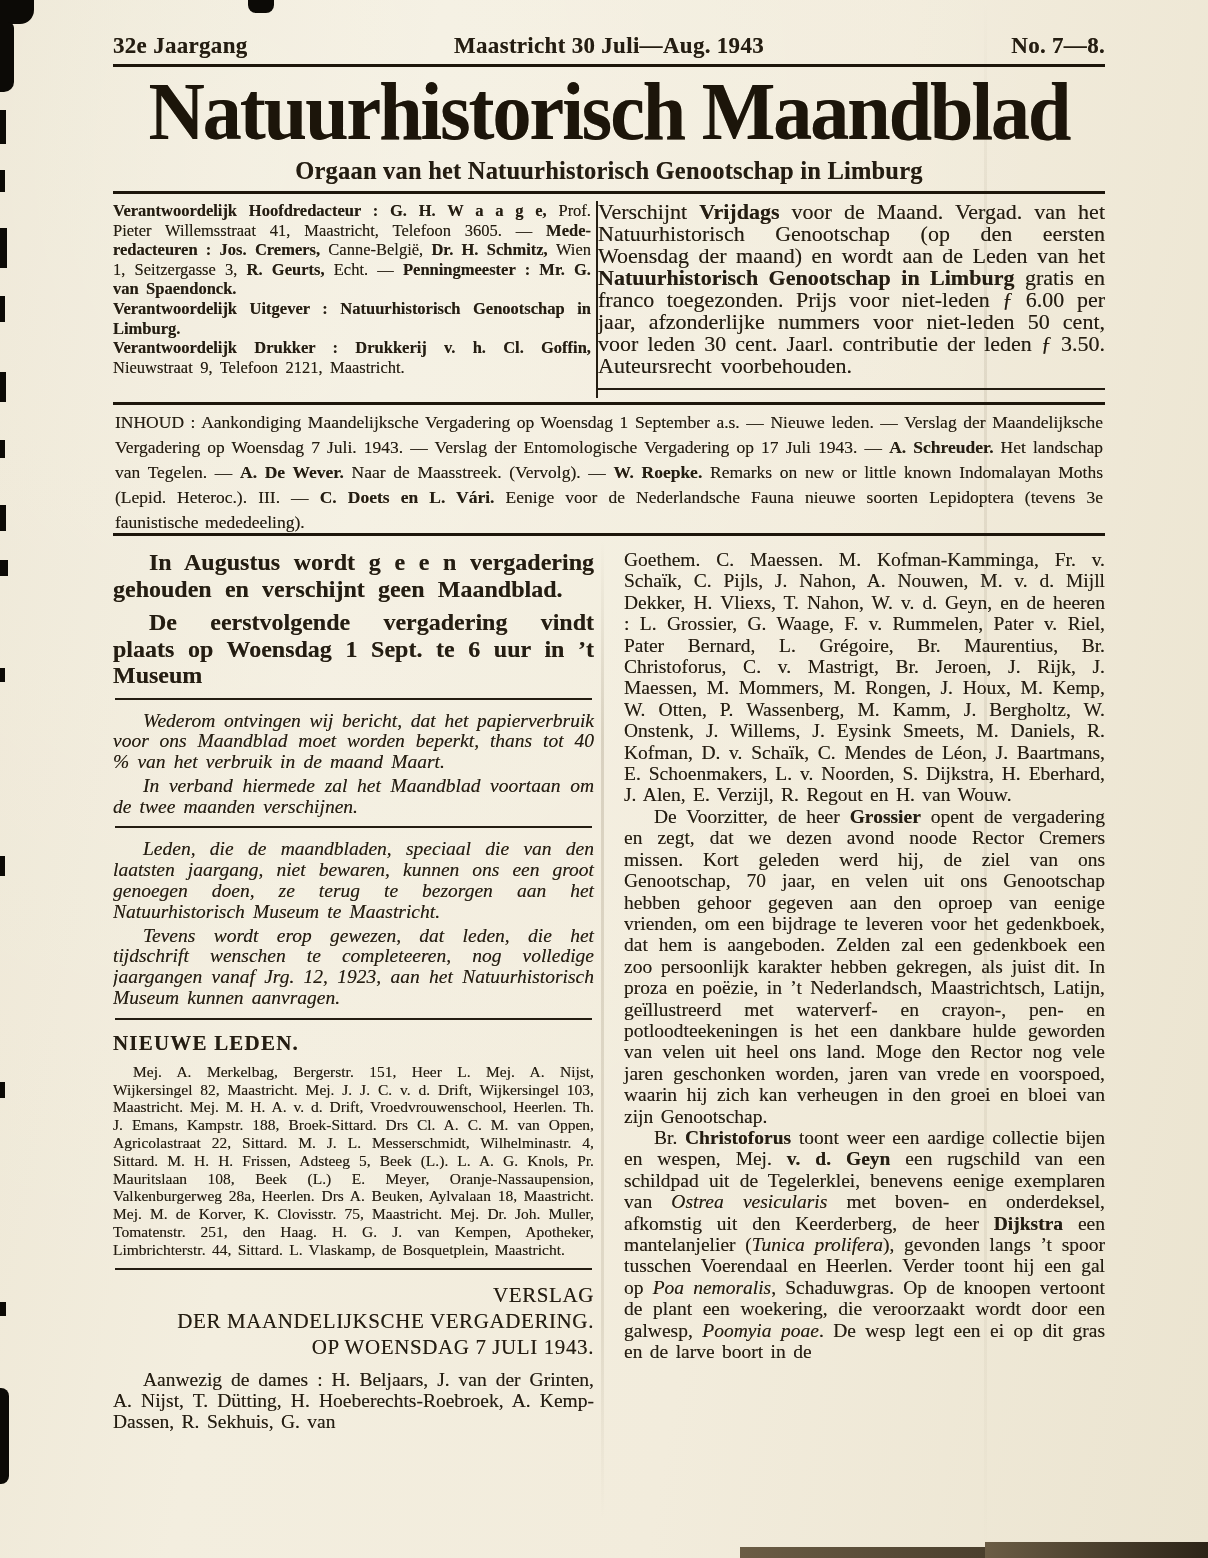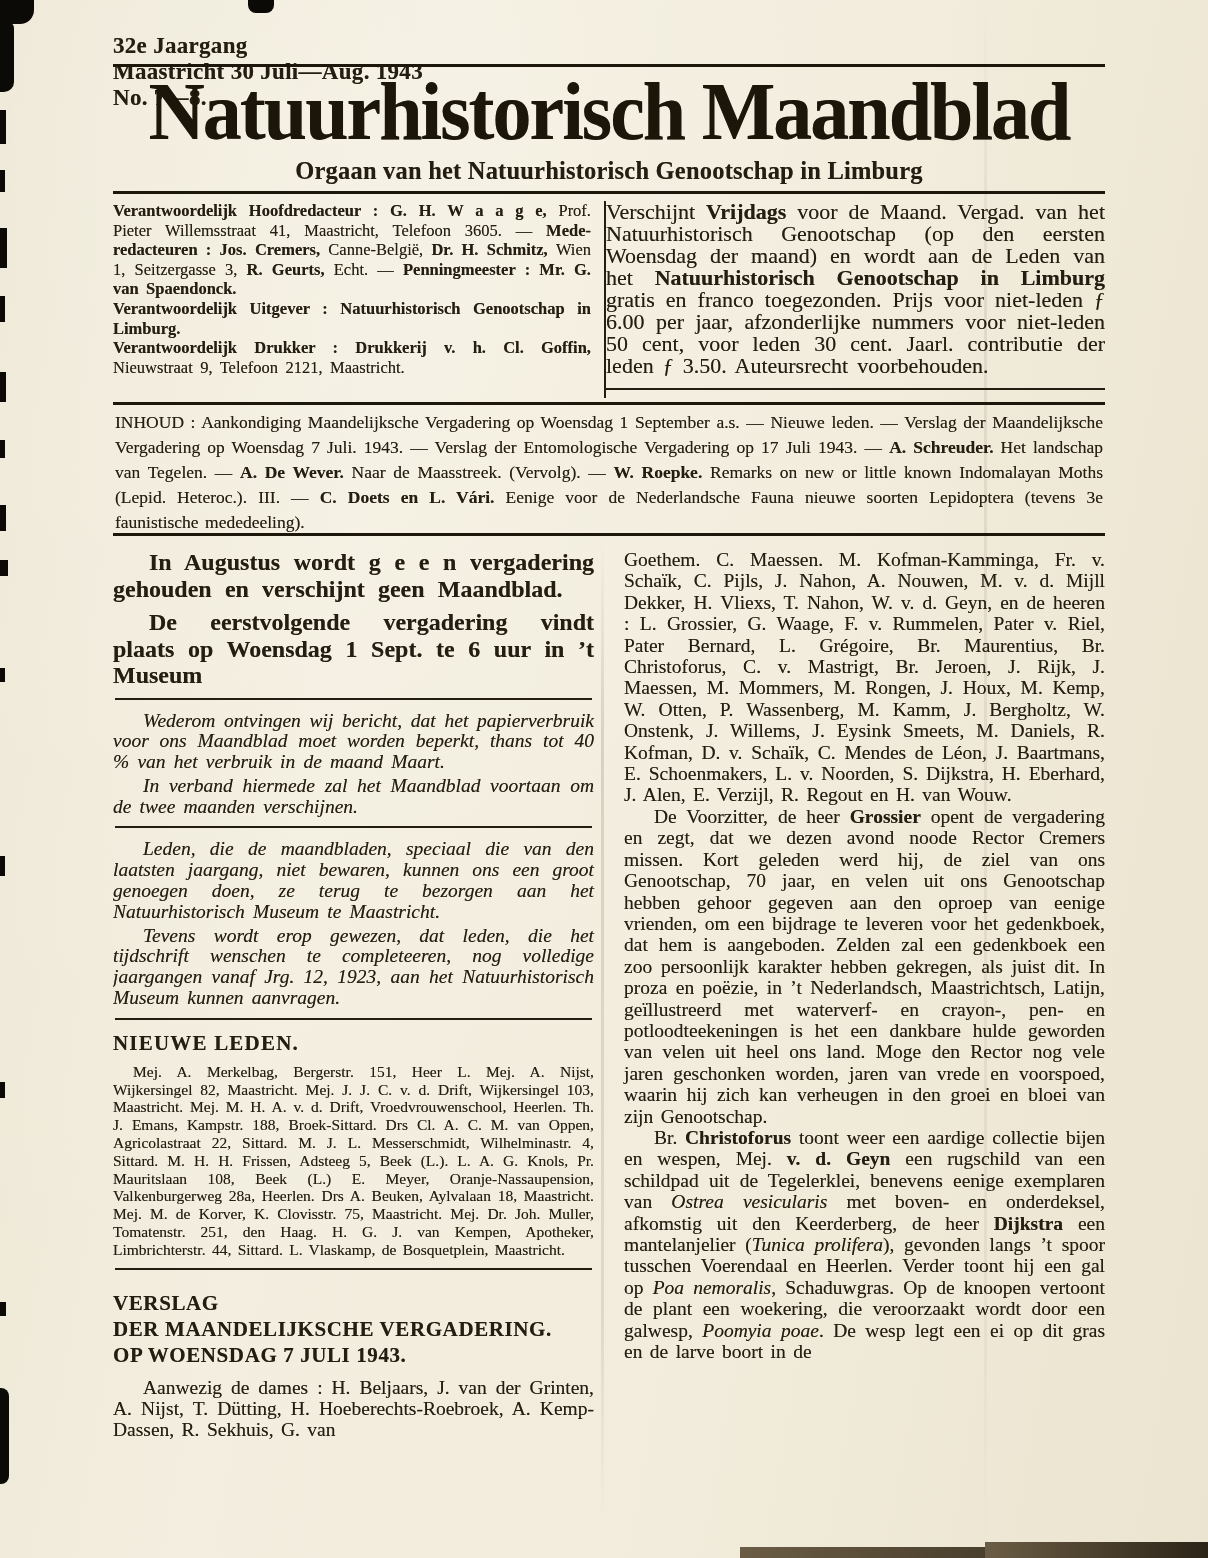--- a/index.html
+++ b/index.html
@@ -18,42 +18,42 @@
   
   .art{position:absolute;background:#0c0a06;}
   .crease{position:absolute;width:3px;background:linear-gradient(to bottom,rgba(0,0,0,0),rgba(95,78,48,0.18) 20%,rgba(95,78,48,0.12) 80%,rgba(0,0,0,0));}
   .bottom-strip{position:absolute;background:linear-gradient(to right,#6b5d45,#2c2417);}
   
   .rule{position:absolute;background:#1d160b;height:3px;}
   
   .top-row{
     position:absolute;top:33px;left:113px;width:992px;
     display:flex;align-items:baseline;
-    font-size:23px;font-weight:bold;letter-spacing:.3px;flex-direction:column;
+    font-size:23px;font-weight:bold;letter-spacing:.3px;
   }
   .top-row .cell{flex:1;}
   .top-row .c{text-align:center;}
   .top-row .r{text-align:right;}
   .title{
     position:absolute;top:68px;left:113px;width:992px;
     font-size:78px;font-weight:bold;line-height:1.06;
     text-align:center;letter-spacing:-2px;white-space:nowrap;
     transform:scaleY(1.06);transform-origin:top center;
     color:#1c150a;margin:0;
   }
   .subtitle{
     position:absolute;top:157px;left:113px;width:992px;
     text-align:center;font-size:24.5px;font-weight:bold;letter-spacing:.2px;
   }
   
   .masthead{
     position:absolute;top:201px;left:113px;width:992px;height:197px;
     display:flex;overflow:hidden;
   }
-  .m-left{width:478px;padding-right:13px;border-right:2px solid #241d12;
+  .m-left{width:478px;padding-right:5px;border-right:2px solid #241d12;
     font-size:16.5px;line-height:19.6px;text-align:justify;word-spacing:.2em;}
   .m-left p{margin:0;}
   .m-right{flex:1;font-size:22px;line-height:22px;text-align:justify;word-spacing:.16em;}
   .m-right p{margin:0;}
   .reg-rule{height:2px;background:#241d12;margin:11px 0 9px;}
   
   .inhoud{
     position:absolute;top:410px;left:115px;width:988px;
     font-size:17.5px;line-height:25px;text-align:justify;word-spacing:.12em;
   }
@@ -67,22 +67,22 @@
   .col-left{margin-right:30px;}
   .colrule{height:2px;background:#241d12;margin:9px 2px 11px;}
   .ann{margin:0;font-size:24px;font-weight:bold;line-height:26.5px;
        text-align:justify;text-indent:36px;word-spacing:.3em;}
   .ann + .ann{margin-top:7px;}
   .it{margin:0 0 3px;font-size:19.5px;font-style:italic;line-height:20.8px;
       text-align:justify;text-indent:30px;word-spacing:.17em;}
   .sec-h{margin:5px 0 7px;font-size:21px;font-weight:bold;text-align:left;letter-spacing:1.2px;}
   .small-list{margin:0;font-size:15.5px;line-height:17.8px;text-align:justify;
       text-indent:20px;word-spacing:.16em;}
-  .verslag-h{margin:20px 0 9px;font-size:21px;font-weight:bold;line-height:26px;
-      text-align:left;letter-spacing:.6px;}
+  .verslag-h{margin:12px 0 9px;font-size:21px;font-weight:normal;line-height:26px;
+      text-align:right;letter-spacing:.6px;}
   .body{margin:0;font-size:19.5px;line-height:21.4px;text-align:justify;word-spacing:.13em;}
   .ind{text-indent:30px;}
   .b{font-weight:bold;}
   .i{font-style:italic;}
 </style>
 </head>
 <body>
 
 <div class="page">
 

